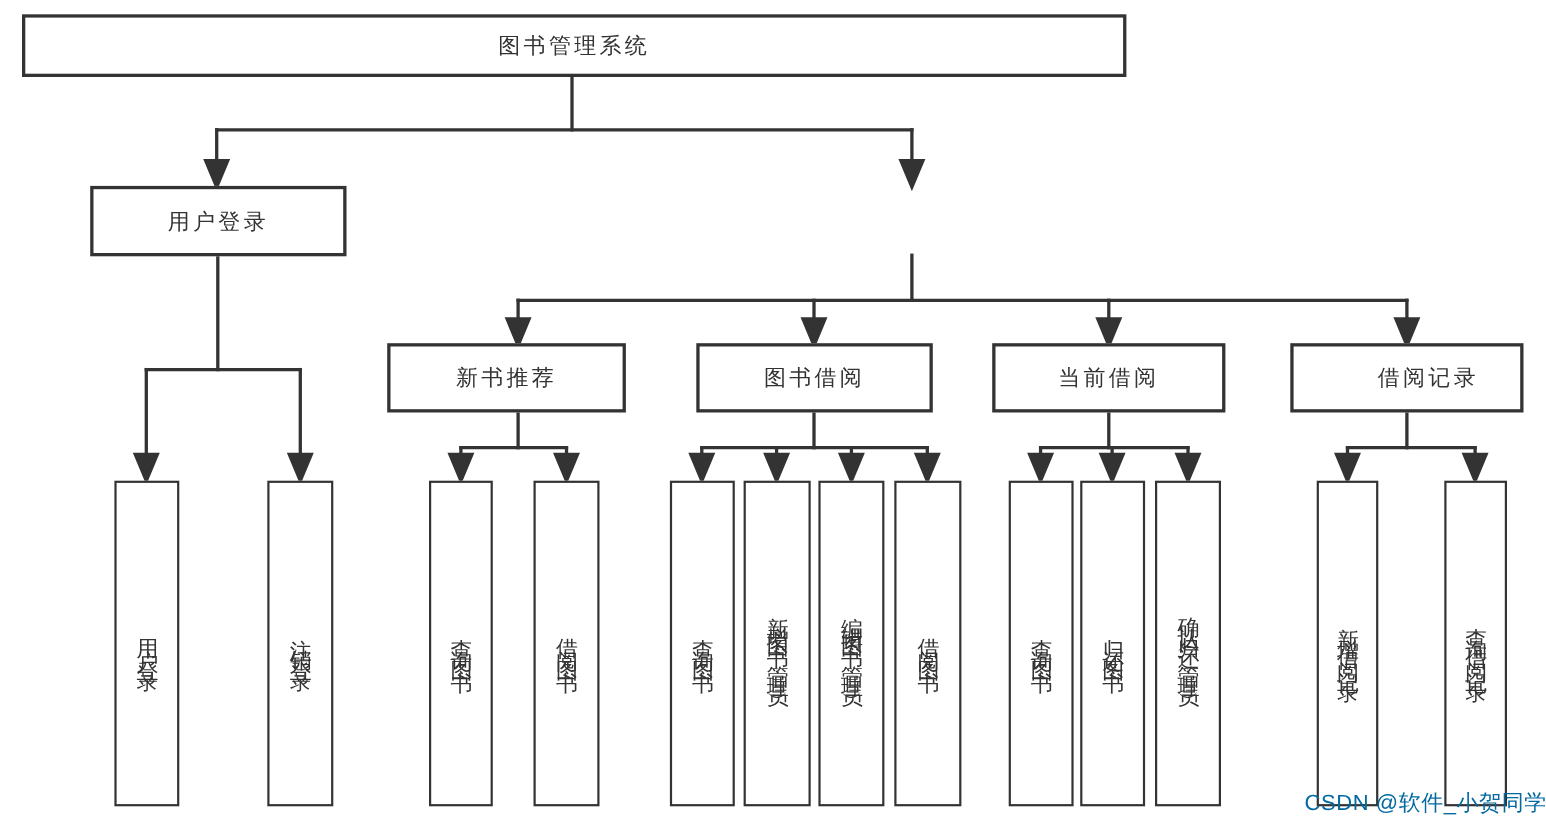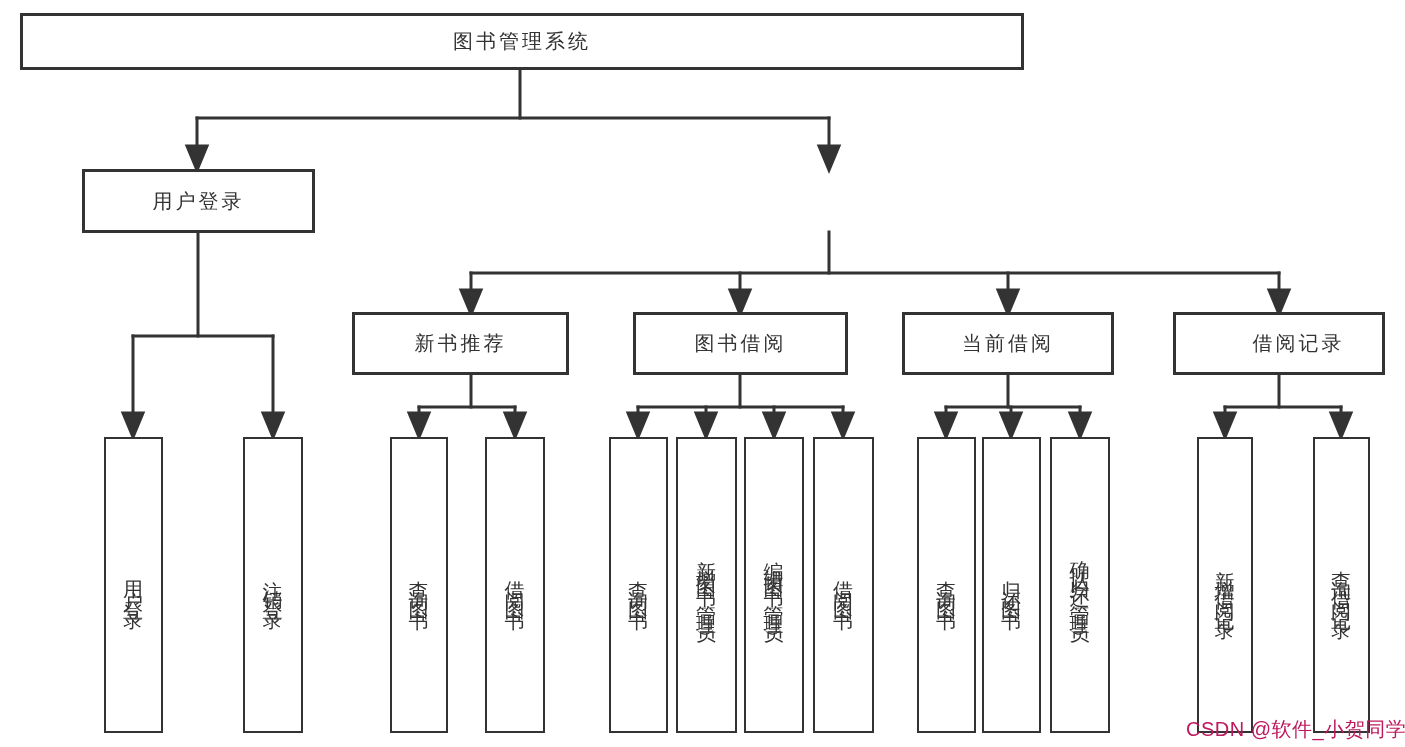--- a/index.html
+++ b/index.html
@@ -41,21 +41,21 @@
     color: #333333;
   }
   .leaf.dense .vtext {
     letter-spacing: 9px;
   }
   .watermark {
     position: absolute;
     left: 1186px;
     top: 716px;
     font-size: 20px;
-    color: #be185d;
+    color: #0369a1;
     letter-spacing: 0.5px;
     white-space: nowrap;
   }
 </style>
 </head>
 <body>
 
 <div class="stage">
 
   <svg class="wires" viewBox="0 0 1405 747" stroke="#333333" stroke-width="3" fill="#333333" stroke-linecap="square">

